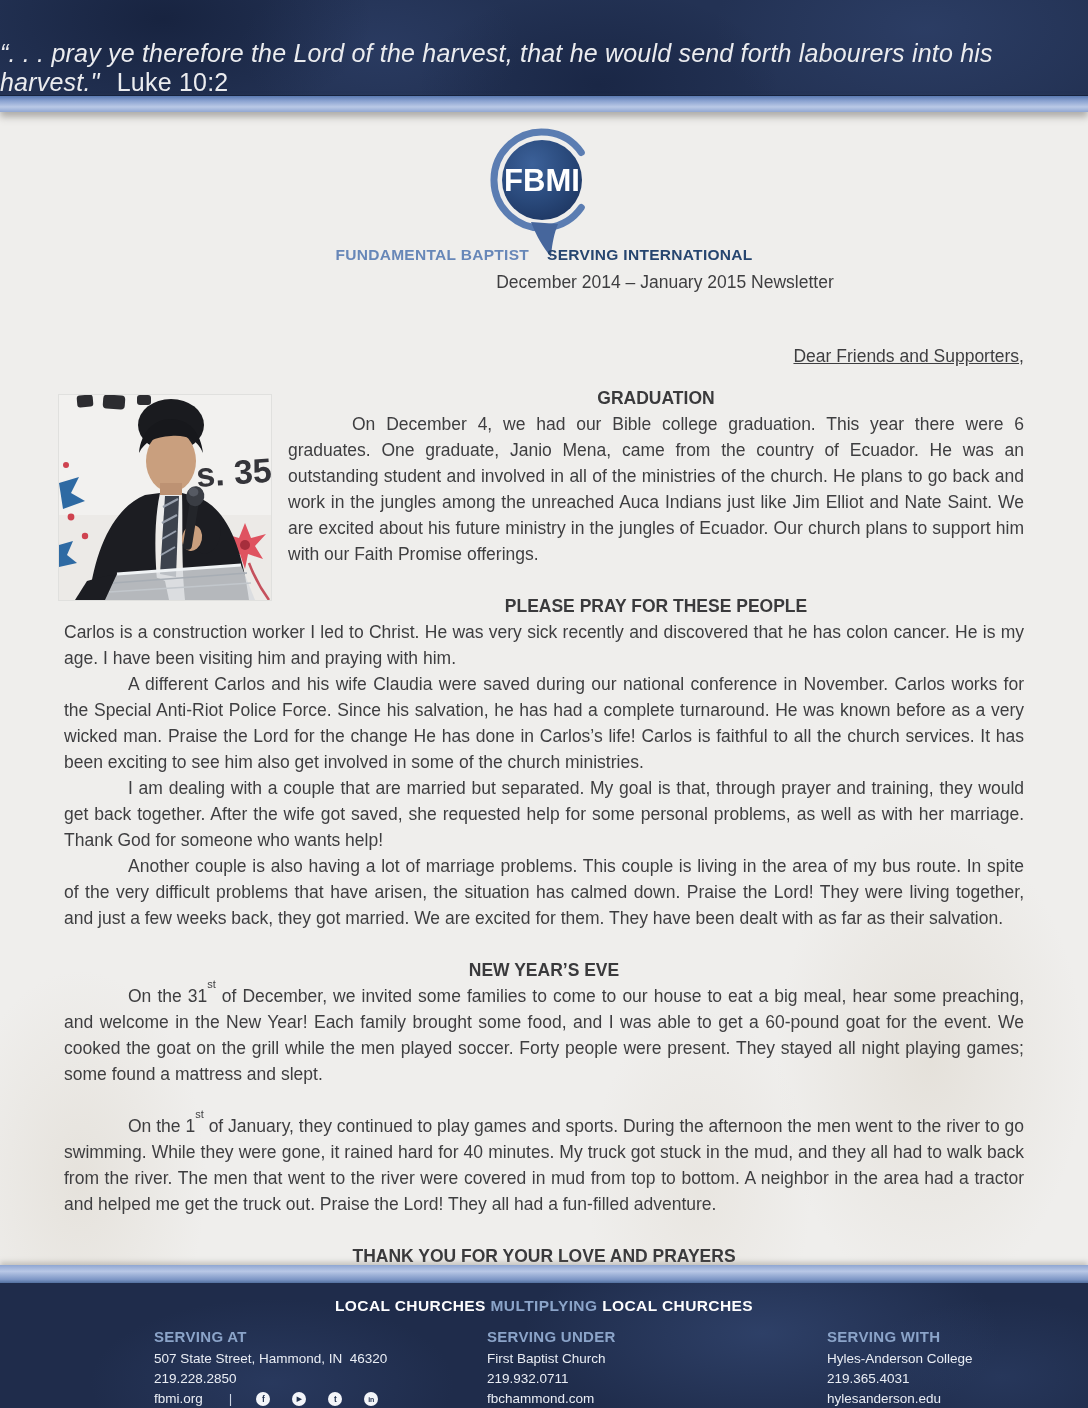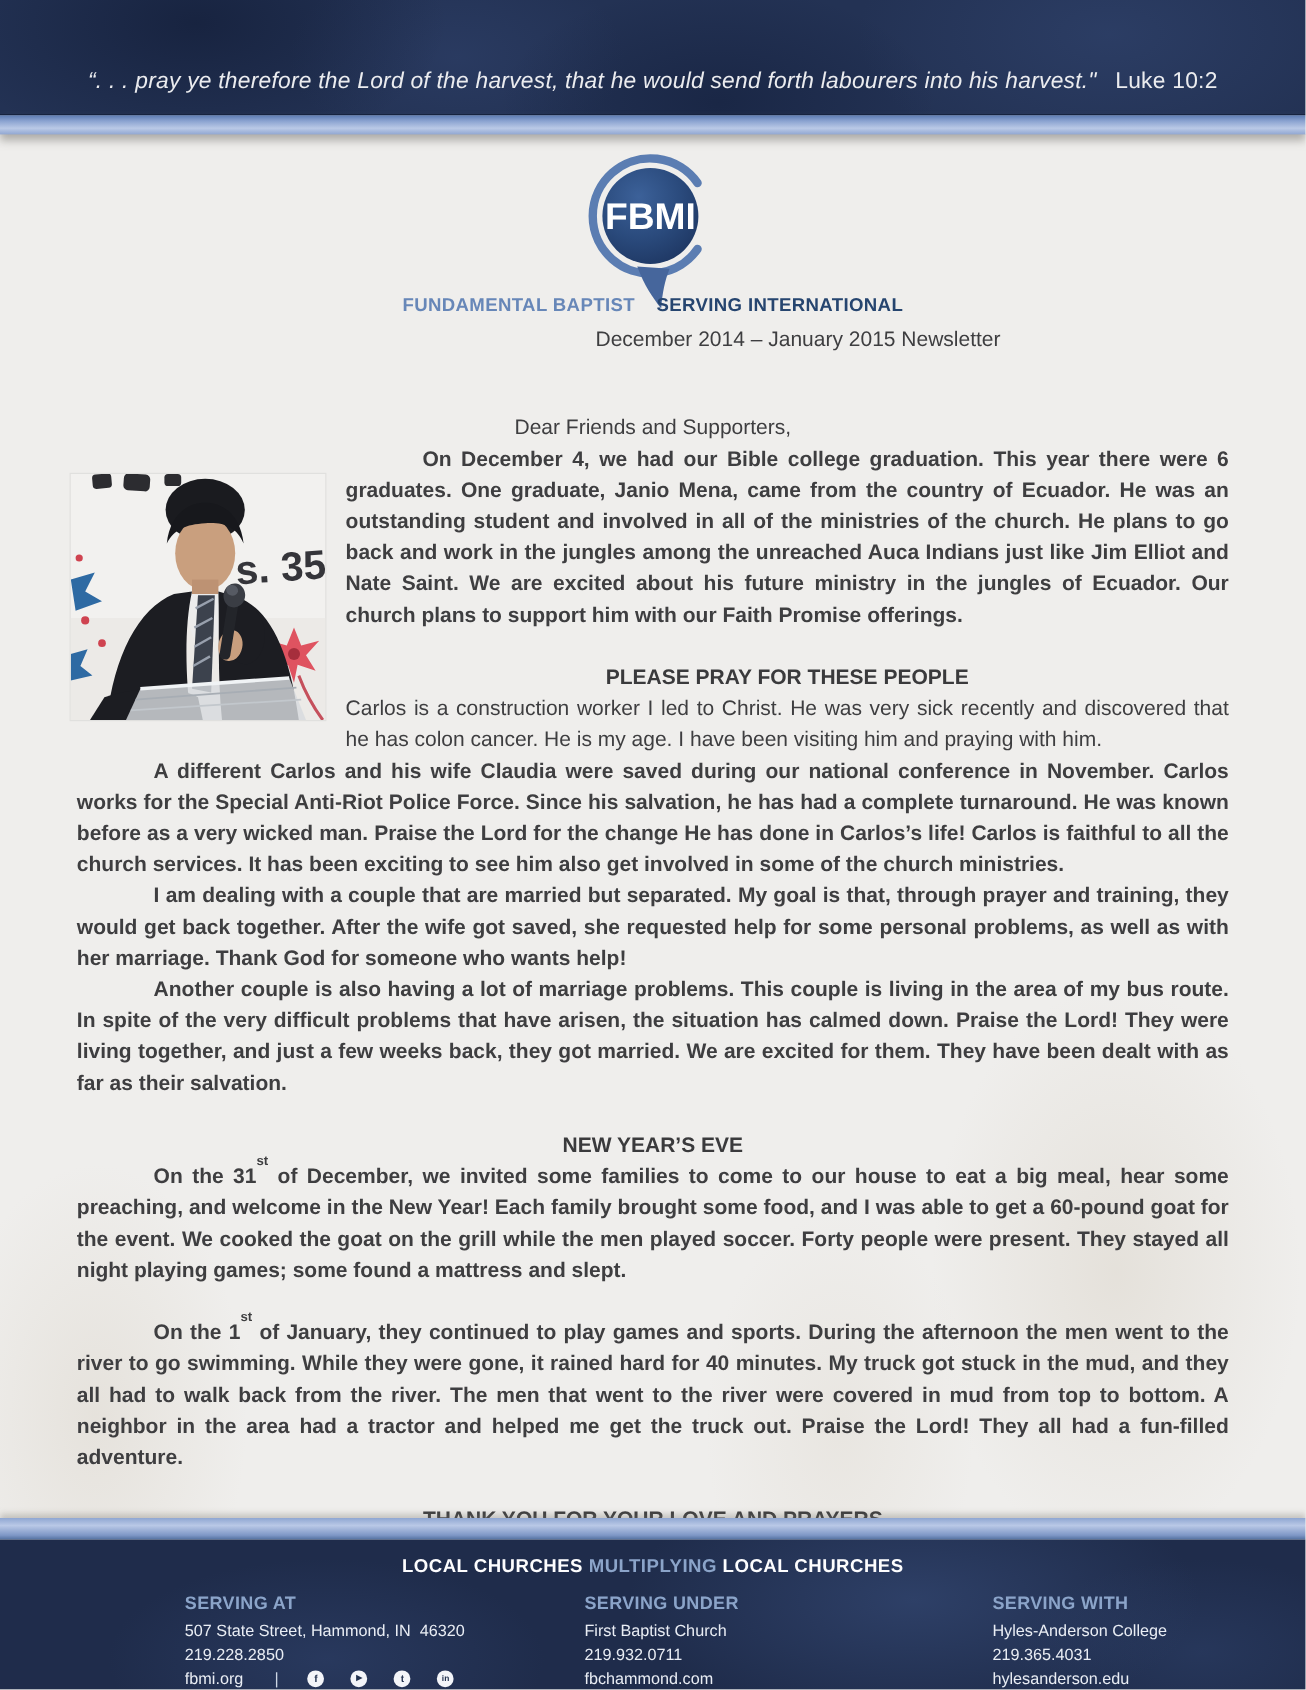--- a/index.html
+++ b/index.html
@@ -24,21 +24,21 @@
   .banner{
     height:95px; position:relative; z-index:3;
     background:
       radial-gradient(300px 160px at 15% 20%, rgba(10,18,40,.45), transparent 70%),
       radial-gradient(260px 140px at 55% 90%, rgba(12,22,48,.40), transparent 70%),
       radial-gradient(300px 160px at 85% 30%, rgba(52,72,116,.50), transparent 70%),
       radial-gradient(200px 120px at 35% 50%, rgba(54,74,120,.35), transparent 70%),
       #233254;
     display:flex; align-items:center; justify-content:center;
   }
-  .banner-quote{ font-size:19px; color:#ebecef; letter-spacing:.2px;margin-top:40px; }
+  .banner-quote{ font-size:25px; color:#ebecef; letter-spacing:.2px;margin-top:40px; }
   .banner-quote .q{ font-style:italic; }
   .banner-quote .ref{ font-style:normal; margin-left:10px; }
 
   .grad-bar{
     height:17px; position:relative; z-index:3;
     border-top:1px solid #16233f;
     background:linear-gradient(180deg,#5b7ab1 0%,#8aa2d0 30%,#bac9e6 68%,#91a7d2 100%);
     box-shadow:0 5px 7px rgba(110,108,104,.5);
   }
 
@@ -47,29 +47,29 @@
   .logo-svg{ display:block; margin:0 auto; }
   .brand-line{ margin-top:-12px; font-weight:bold; font-size:15.5px; letter-spacing:.3px; }
   .brand-line .left{ color:#6787b8; margin-right:18px; }
   .brand-line .right{ color:#26456f; }
 
   .date-line{ margin-top:8px; text-align:center; transform:translateX(121px); font-size:17.5px; color:#3e3e40; }
 
   
   .page-body{ padding:0 64px; position:relative; z-index:2; }
   .letter{ margin-top:50px; font-size:17.5px; line-height:26px; text-align:justify; }
-  .salutation{ margin:0; text-align:center; }
+  .salutation{ margin:0; text-align:right;text-decoration:underline; }
   .photo-float{
     float:left; width:212px; height:205px; margin:26px 17px 6px -5px;
     background:#f2f1ef; box-shadow:0 0 0 1px rgba(0,0,0,.06);
   }
   h3.sec-heading{ margin:16px 0 0 0; font-size:17.5px; line-height:26px; text-align:center; font-weight:bold; color:#3a3a3c; }
   h3.later{ margin-top:26px; }
   p.para{ margin:0; }
-  p.indent{ text-indent:64px;font-weight:bold; }
+  p.indent{ text-indent:64px; }
   p.gap-top{ margin-top:26px; }
   sup{ font-size:11px; line-height:0; vertical-align:top; position:relative; top:1px; }
 
   .sig{ margin:44px 0 0 448px; text-align:left; }
 
   
   .bottom-bar{
     position:absolute; left:0; top:1265px; width:1088px; height:18px; z-index:3;
     background:linear-gradient(180deg,#8fa6d2 0%,#b9c8e6 35%,#7e97c6 80%,#52709f 100%);
     box-shadow:0 -3px 5px rgba(120,118,112,.35);
@@ -191,20 +191,21 @@
 
         <g>
           <polygon points="46,205 196,205 182,170 58,179" fill="#d7dbde" opacity="0.82"></polygon>
           <line x1="58" y1="179" x2="182" y2="170" stroke="#f0f3f5" stroke-width="3"></line>
           <line x1="54" y1="188" x2="188" y2="178" stroke="#a7adb4" stroke-width="1.5"></line>
           <line x1="50" y1="197" x2="192" y2="188" stroke="#c2c7cc" stroke-width="1.5"></line>
         </g>
       </svg>
     </div>
 
+    <h3 class="sec-heading">GRADUATION</h3>
     <p class="para indent">On December 4, we had our Bible college graduation. This year there were 6 graduates. One graduate, Janio Mena, came from the country of Ecuador. He was an outstanding student and involved in all of the ministries of the church. He plans to go back and work in the jungles among the unreached Auca Indians just like Jim Elliot and Nate Saint. We are excited about his future ministry in the jungles of Ecuador. Our church plans to support him with our Faith Promise offerings.</p>
 
     <h3 class="sec-heading later">PLEASE PRAY FOR THESE PEOPLE</h3>
     <p class="para">Carlos is a construction worker I led to Christ. He was very sick recently and discovered that he has colon cancer. He is my age. I have been visiting him and praying with him.</p>
     <p class="para indent">A different Carlos and his wife Claudia were saved during our national conference in November. Carlos works for the Special Anti-Riot Police Force. Since his salvation, he has had a complete turnaround. He was known before as a very wicked man. Praise the Lord for the change He has done in Carlos’s life! Carlos is faithful to all the church services. It has been exciting to see him also get involved in some of the church ministries.</p>
     <p class="para indent">I am dealing with a couple that are married but separated. My goal is that, through prayer and training, they would get back together. After the wife got saved, she requested help for some personal problems, as well as with her marriage. Thank God for someone who wants help!</p>
     <p class="para indent">Another couple is also having a lot of marriage problems. This couple is living in the area of my bus route. In spite of the very difficult problems that have arisen, the situation has calmed down. Praise the Lord! They were living together, and just a few weeks back, they got married. We are excited for them. They have been dealt with as far as their salvation.</p>
 
     <h3 class="sec-heading later">NEW YEAR’S EVE</h3>
     <p class="para indent"><span>On the 31</span><sup>st</sup><span> of December, we invited some families to come to our house to eat a big meal, hear some preaching, and welcome in the New Year! Each family brought some food, and I was able to get a 60-pound goat for the event. We cooked the goat on the grill while the men played soccer. Forty people were present. They stayed all night playing games; some found a mattress and slept.</span></p>

